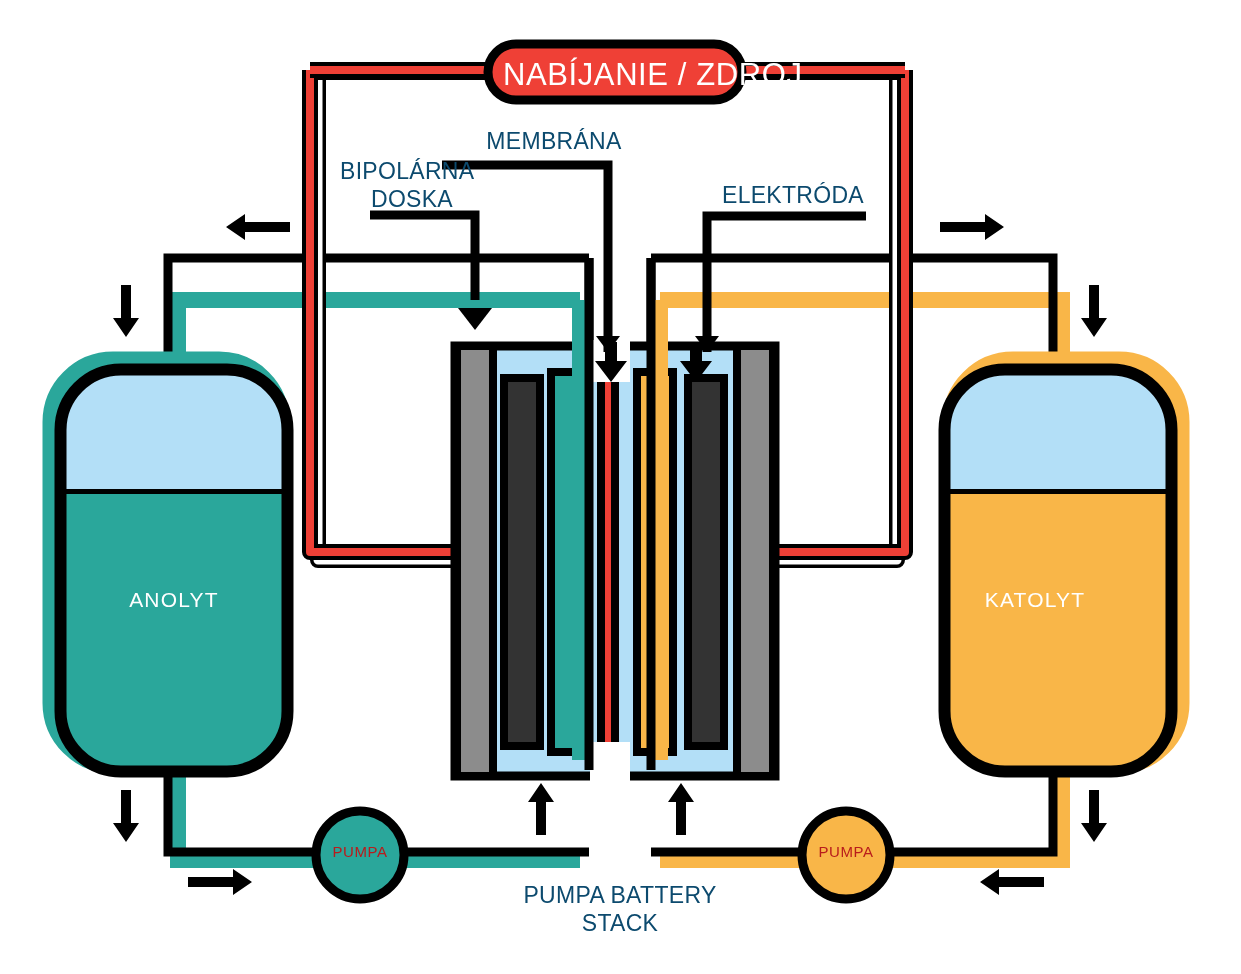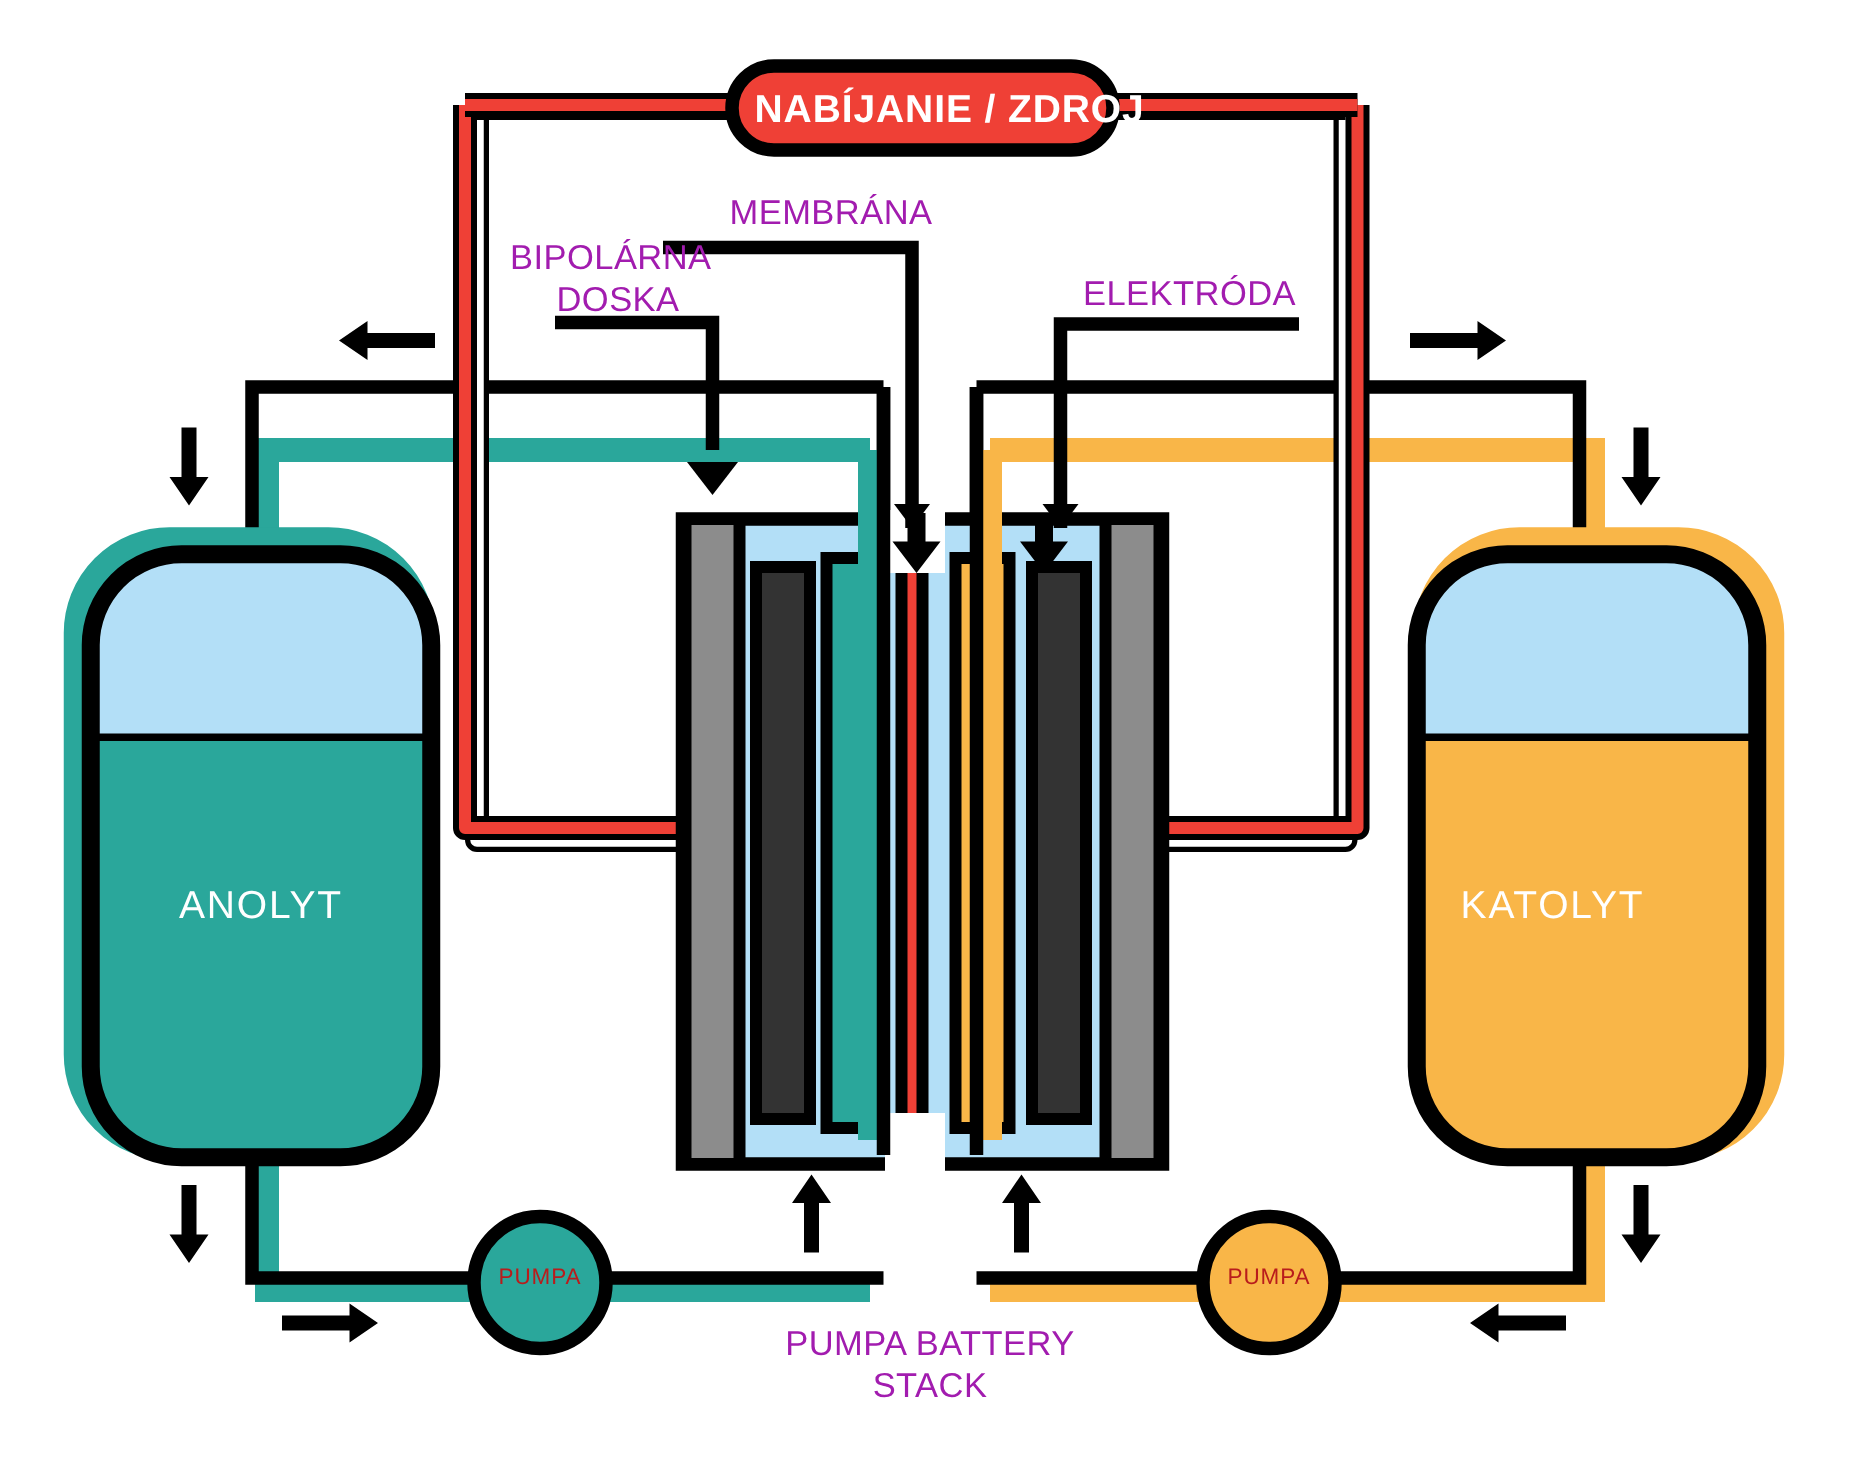--- a/index.html
+++ b/index.html
@@ -1,23 +1,23 @@
 <!DOCTYPE html>
 <html><head>
 <meta charset="utf-8">
 <style>
   html,body{margin:0;padding:0;background:#ffffff;}
   body{font-family:"Liberation Sans", sans-serif;}
   #stage{position:relative;width:1241px;height:974px;background:#fff;overflow:hidden;}
   svg{position:absolute;left:0;top:0;}
-  .lbl{position:absolute;font-family:"Liberation Sans", sans-serif;color:#a21caf;
+  .lbl{position:absolute;font-family:"Liberation Sans", sans-serif;color:#0c4a6e;
        font-size:23px;letter-spacing:.3px;text-align:center;white-space:nowrap;line-height:30px;}
   .wlbl{position:absolute;color:#b91c1c;font-size:15px;letter-spacing:.6px;white-space:nowrap;}
-  .tanklbl{position:absolute;color:#ffffff;font-size:26px;letter-spacing:1.2px;white-space:nowrap;}
-  .srclbl{position:absolute;color:#ffffff;font-size:26px;font-weight:bold;letter-spacing:.6px;white-space:nowrap;}
+  .tanklbl{position:absolute;color:#ffffff;font-size:21px;letter-spacing:1.2px;white-space:nowrap;}
+  .srclbl{position:absolute;color:#ffffff;font-size:31px;font-weight:normal;letter-spacing:.6px;white-space:nowrap;}
 </style>
 </head>
 <body>
 
 <div id="stage">
 
 <svg width="1241" height="974" viewBox="0 0 1241 974">
   <defs>
     <marker id="ah-d" markerWidth="12" markerHeight="12" refX="3" refY="6" orient="auto">
       <path d="M0,0 L6,6 L0,12 Z" fill="#000"></path>

